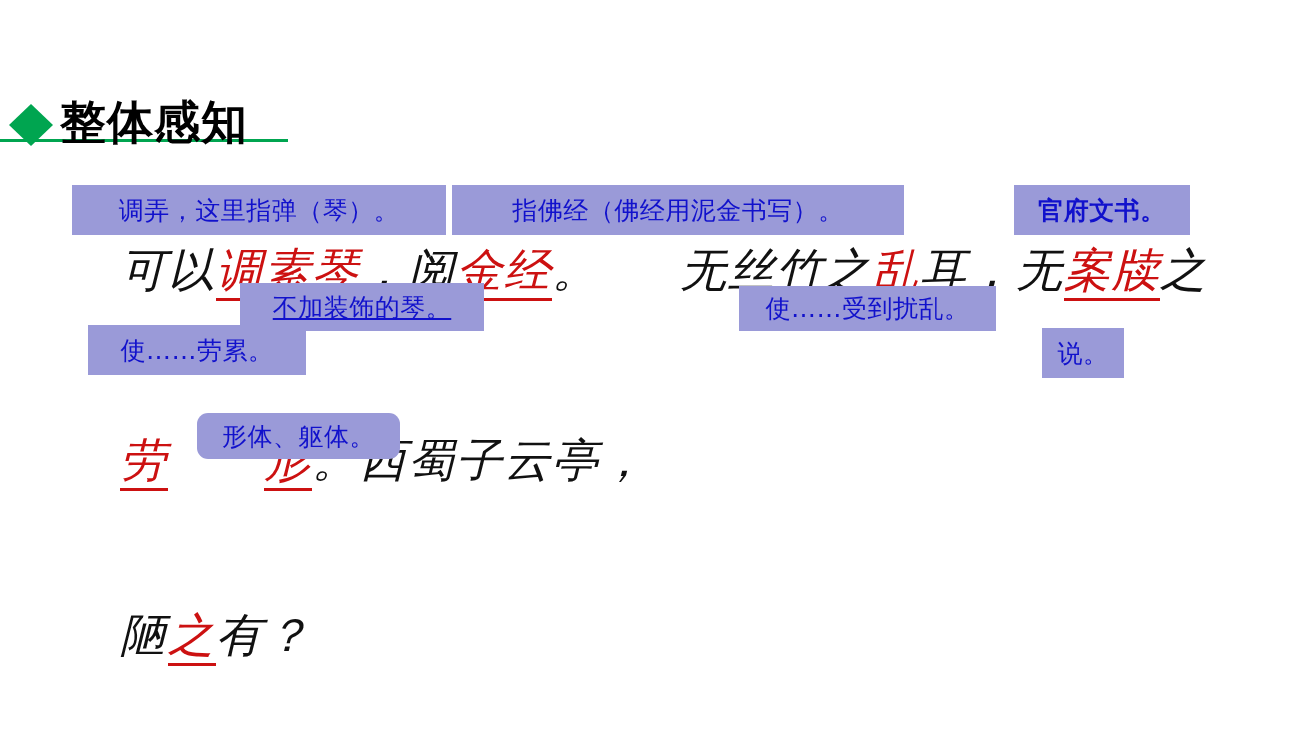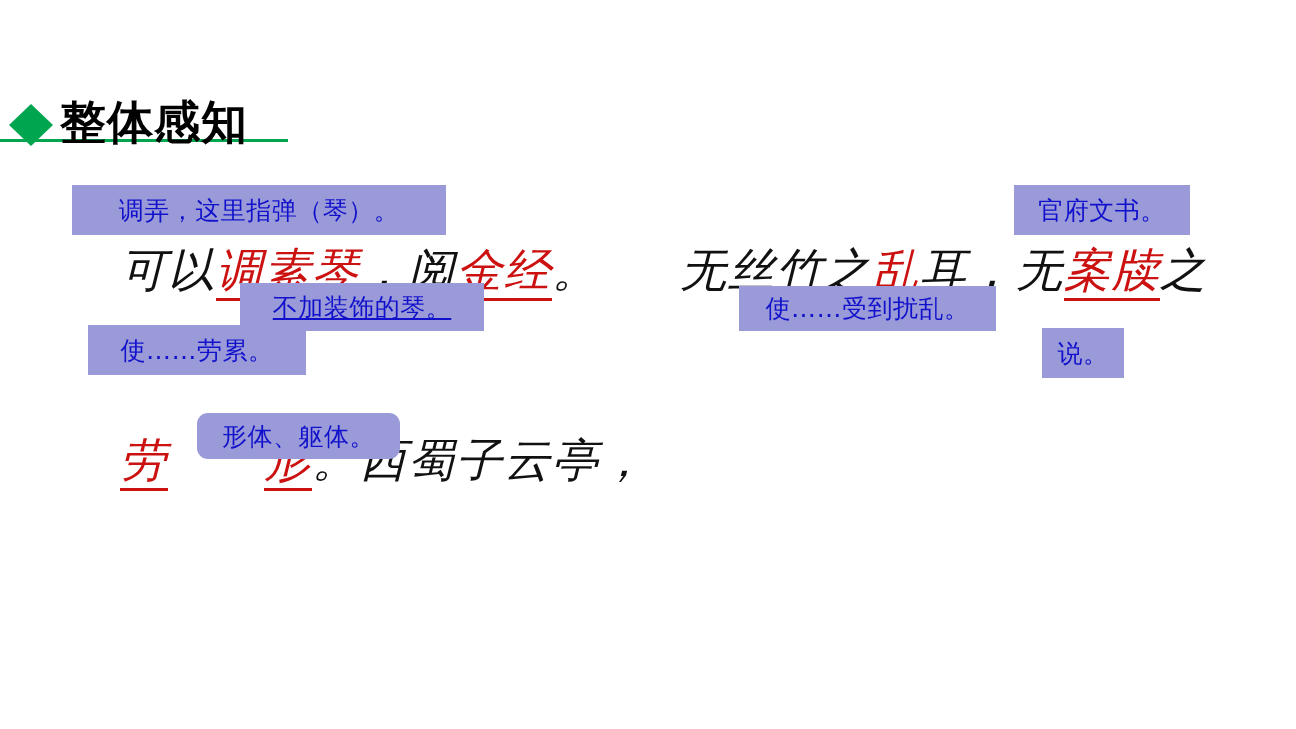--- a/index.html
+++ b/index.html
@@ -92,21 +92,21 @@
     align-items: center;
     justify-content: center;
     white-space: nowrap;
     letter-spacing: 0.5px;
     box-sizing: border-box;
     padding: 8px 10px;
   }
 
   #note-tiaonong   { left: 72px;   top: 185px; width: 374px; height: 50px; }
   #note-fojing     { left: 452px;  top: 185px; width: 452px; height: 50px; }
-  #note-guanfu     { left: 1014px; top: 185px; width: 176px; height: 50px; }
+  #note-guanfu     { left: 1014px; top: 185px; width: 176px; height: 50px; font-weight: bold; }
   #note-suqin      { left: 240px;  top: 283px; width: 244px; height: 48px; text-decoration: underline; }
   #note-raoluan    { left: 739px;  top: 286px; width: 257px; height: 45px; }
   #note-laolei     { left: 48px;   top: 325px; width: 218px; height: 50px; margin-left: 40px; }
   #note-shuo       { left: 1042px; top: 328px; width: 82px; height: 50px; }
   #note-xingti     { left: 197px;  top: 413px; width: 203px; height: 46px; border-radius: 11px; }
   #note-binyu      { left: 123px;  top: 545px; width: 354px; height: 50px; }
 </style>
 </head>
 <body>
 
@@ -128,23 +128,27 @@
 
   <div class="body-line" id="line1">
     <span class="pl">可以</span><span class="hl">调素琴</span><span class="pl">，阅</span><span class="hl">金经</span><span class="pl">。</span>
   </div>
 
   <div class="body-line" id="line3">
     <span class="hl">劳</span><span class="pl">　　</span><span class="hl">形</span><span class="pl">。西蜀子云亭，</span>
   </div>
 
 
+  <div class="body-line" id="line5">
+    <span class="pl">陋</span><span class="hl">之</span><span class="pl">有？</span>
+  </div>
 
   <div class="note" id="note-tiaonong">调弄，这里指弹（琴）。</div>
 
+  <div class="note" id="note-fojing">指佛经（佛经用泥金书写）。</div>
 
   <div class="note" id="note-guanfu">官府文书。</div>
 
   <div class="note" id="note-suqin">不加装饰的琴。</div>
 
   <div class="note" id="note-raoluan">使……受到扰乱。</div>
 
   <div class="note" id="note-laolei">使……劳累。</div>
 
   <div class="note" id="note-shuo">说。</div>

